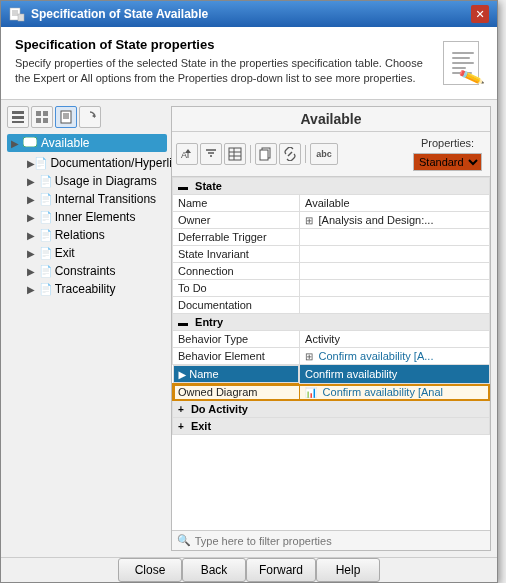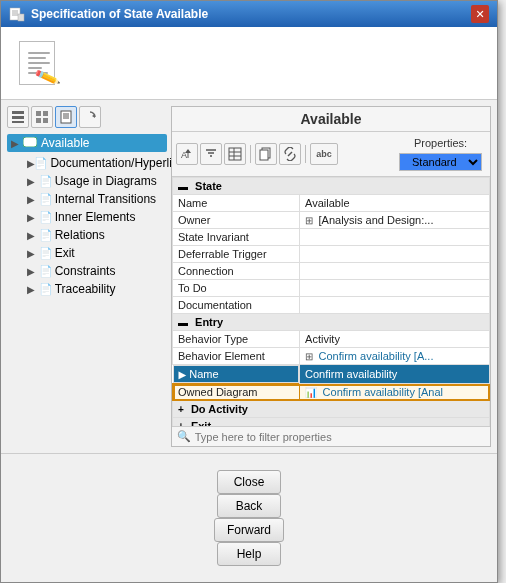--- a/index.html
+++ b/index.html
@@ -178,23 +178,23 @@
       display: flex;
       align-items: center;
       gap: 4px;
       padding: 2px 4px;
       font-size: 11px;
       flex-direction: column;
     }
     .properties-label { color: #333; }
     .properties-select {
       border: 1px solid #bbb;
-      background: #3b82f6;
-      font-size: 11px;
-      padding: 1px 8px;
+      background: #c2410c;
+      font-size: 11px;
+      padding: 1px 1px;
       cursor: pointer;
     }
     .table-container {
       flex: 1;
       overflow-y: auto;
     }
     .prop-table {
       width: 100%;
       border-collapse: collapse;
     }
@@ -231,25 +231,24 @@
       border: none;
       background: transparent;
       font-size: 11px;
       color: #888;
       outline: none;
     }
     .footer {
       display: flex;
       justify-content: center;
       align-items: center;
-      padding: 16px 10px;
+      padding: 0 10px;
       gap: 0;
       background: #f0f0f0;
       border-top: 1px solid #ccc;
-      flex-direction: column;
     }
     .footer-btn {
       min-width: 64px;
       padding: 4px 12px;
       border: 1px solid #aaa;
       background: linear-gradient(to bottom, #f8f8f8, #e0e0e0);
       cursor: pointer;
       font-size: 12px;
       border-radius: 3px;
     }
@@ -313,20 +312,24 @@
         <line x1="3" y1="7" x2="9" y2="7" stroke="#aaa" stroke-width="1"></line>
         <line x1="3" y1="9" x2="9" y2="9" stroke="#aaa" stroke-width="1"></line>
         <rect x="9" y="8" width="6" height="7" fill="#ddd" stroke="#aaa" stroke-width="0.5"></rect>
       </svg>
       <span class="title-text">Specification of State Available</span>
     </div>
     <button class="title-close">✕</button>
   </div>
 
   <div class="header-section">
+    <div class="header-text">
+      <div class="header-title">Specification of State properties</div>
+      <div class="header-desc">Specify properties of the selected State in the properties specification table. Choose the Expert or All options from the Properties drop-down list to see more properties.</div>
+    </div>
     <div class="mini-doc-icon">
       <div class="doc-page">
         <div class="doc-lines">
           <div class="doc-line" style="width:22px"></div>
           <div class="doc-line" style="width:18px"></div>
           <div class="doc-line" style="width:22px"></div>
           <div class="doc-line" style="width:14px"></div>
           <div class="doc-line" style="width:20px"></div>
         </div>
       </div>
@@ -494,25 +497,25 @@
               <td class="prop-value">Available</td>
             </tr>
             <tr>
               <td class="prop-name">Owner</td>
               <td class="prop-value">
                 <span class="value-icon">⊞</span>
                 <span>[Analysis and Design:...</span>
               </td>
             </tr>
             <tr>
+              <td class="prop-name">Deferrable Trigger</td>
+              <td class="prop-value"></td>
+            </tr>
+            <tr>
               <td class="prop-name">State Invariant</td>
-              <td class="prop-value"></td>
-            </tr>
-            <tr>
-              <td class="prop-name">Deferrable Trigger</td>
               <td class="prop-value"></td>
             </tr>
             <tr>
               <td class="prop-name">Connection</td>
               <td class="prop-value"></td>
             </tr>
             <tr>
               <td class="prop-name">To Do</td>
               <td class="prop-value"></td>
             </tr>

